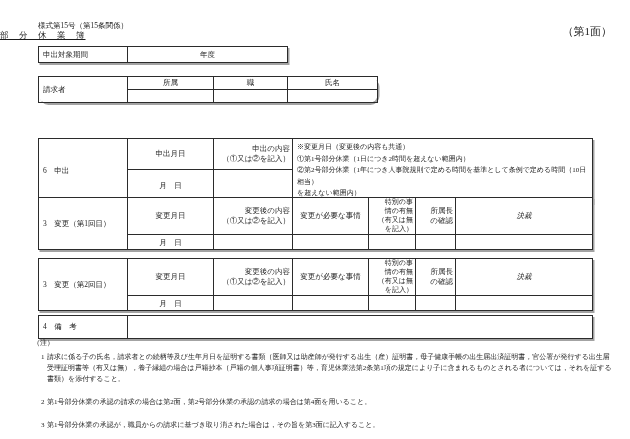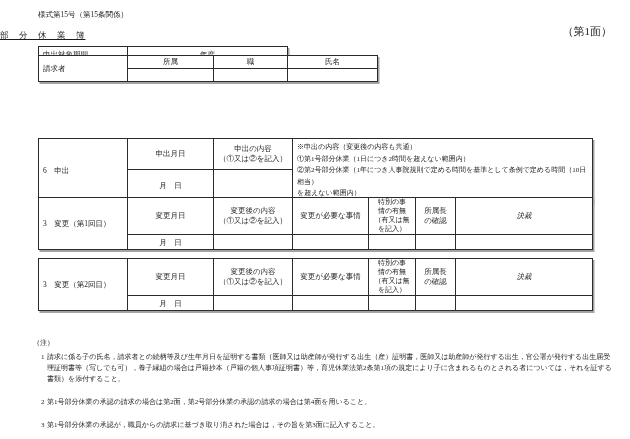--- a/index.html
+++ b/index.html
@@ -3,37 +3,37 @@
 <meta charset="utf-8">
 <style>
   * { margin:0; padding:0; box-sizing:border-box; }
   html,body { background:#ffffff; }
   .page {
     position:relative; width:630px; height:439px; background:#ffffff;
     font-family:"Liberation Serif","DejaVu Serif",serif;
     color:#1c1c1c; overflow:hidden;
   }
   .abs { position:absolute; }
-  .form-number { left:38px; top:10px; font-size:7.5px; }
+  .form-number { left:38px; top:21px; font-size:7.5px; }
   .sheet-label { right:18px; top:24px; font-size:11px; }
   .doc-title { left:0; right:0; top:30px; text-align:left; font-size:8.5px; letter-spacing:1px;text-decoration:underline; }
 
   table { border-collapse:collapse; table-layout:fixed; position:absolute;
           box-shadow:1.5px 2px 0 #a3a3a3; background:#fff; }
   table { border:1.5px solid #000; }
   td { border:1px solid #2b2b2b; font-size:7.5px; text-align:center;
        vertical-align:middle; padding:0 2px; line-height:1.3; overflow:hidden; }
   td.lab { text-align:left; padding-left:4px; }
-  td.pl  { white-space:pre-line; }
+  td.pl  { white-space:pre-line;text-align:right; }
   td.note-cell { text-align:left; vertical-align:top; font-size:7px;
                  line-height:11.6px; padding:3px 4px 2px 4px; white-space:pre-line; }
   td.dot-l { border-left:1.5px dotted #444;font-style:italic; }
 
   .t-period  { left:38px; top:46px;  width:249px; }
-  .t-claim   { left:38px; top:55px;  width:339px; }
+  .t-claim   { left:38px; top:76px;  width:339px;border-radius:9px; }
   .t-child   { left:38px; top:103px; width:339px; }
   .t-request { left:38px; top:138px; width:554px; }
   .t-chg1    { left:38px; top:197px; width:554px; }
   .t-chg2    { left:38px; top:258px; width:554px; }
   .t-remarks { left:38px; top:315px; width:554px; }
 
   .notes { left:33px; top:338px; width:580px; font-size:7px; line-height:11px; }
   .note { display:flex; margin-top:3px; }
   .note + .note { margin-top:12px; }
   .note-head { margin-bottom:1px; }
@@ -91,21 +91,21 @@
         <col style="width:86px">
         <col style="width:79px">
         <col style="width:300px">
       </colgroup>
     <tbody>
         <tr>
       <td class="lab" rowspan="2">6　申出</td>
       <td style="height:23px">申出月日</td>
       <td class="pl">申出の内容
 （①又は②を記入）</td>
-      <td class="note-cell" rowspan="2">※申出の内容（変更後の内容も共通）
+      <td class="note-cell" rowspan="2">※変更月日（変更後の内容も共通）
 ①第1号部分休業（1日につき2時間を超えない範囲内）
 ②第2号部分休業（1年につき人事院規則で定める時間を基準として条例で定める時間（10日相当）
 を超えない範囲内）</td>
     </tr>
     <tr>
       <td style="height:24px">月　日</td>
       <td></td>
     </tr>
   </tbody>
     </table>
@@ -175,26 +175,38 @@
       <td style="height:15px">月　日</td>
       <td></td>
       <td></td>
       <td></td>
       <td></td>
       <td class="dot-l"></td>
     </tr>
   </tbody>
     </table>
 
+  <table class="t-remarks">
+    <colgroup>
+        <col style="width:89px">
+        <col style="width:465px">
+      </colgroup>
+    <tbody>
+        <tr>
+      <td class="lab" style="height:23px">4　備　考</td>
+      <td></td>
+    </tr>
+  </tbody>
+    </table>
 
   <div class="abs notes">
     <div class="note-head">（注）</div>
     <div class="note">
       <span class="note-num">1</span>
-      <span class="note-body">請求に係る子の氏名，請求者との続柄等及び生年月日を証明する書類（医師又は助産師が発行する出生（産）証明書，医師又は助産師が発行する出生，官公署が発行する出生届受理証明書等（写しでも可），養子縁組の場合は戸籍抄本（戸籍の個人事項証明書）等，育児休業法第2条第1項の規定により子に含まれるものとされる者については，それを証する書類）を添付すること。</span>
+      <span class="note-body">請求に係る子の氏名，請求者との続柄等及び生年月日を証明する書類（医師又は助産師が発行する出生（産）証明書，母子健康手帳の出生届出済証明書，官公署が発行する出生届受理証明書等（有又は無），養子縁組の場合は戸籍抄本（戸籍の個人事項証明書）等，育児休業法第2条第1項の規定により子に含まれるものとされる者については，それを証する書類）を添付すること。</span>
     </div>
     <div class="note">
       <span class="note-num">2</span>
       <span class="note-body">第1号部分休業の承認の請求の場合は第2面，第2号部分休業の承認の請求の場合は第4面を用いること。</span>
     </div>
     <div class="note">
       <span class="note-num">3</span>
       <span class="note-body">第1号部分休業の承認が，職員からの請求に基づき取り消された場合は，その旨を第3面に記入すること。</span>
     </div>
   </div>

